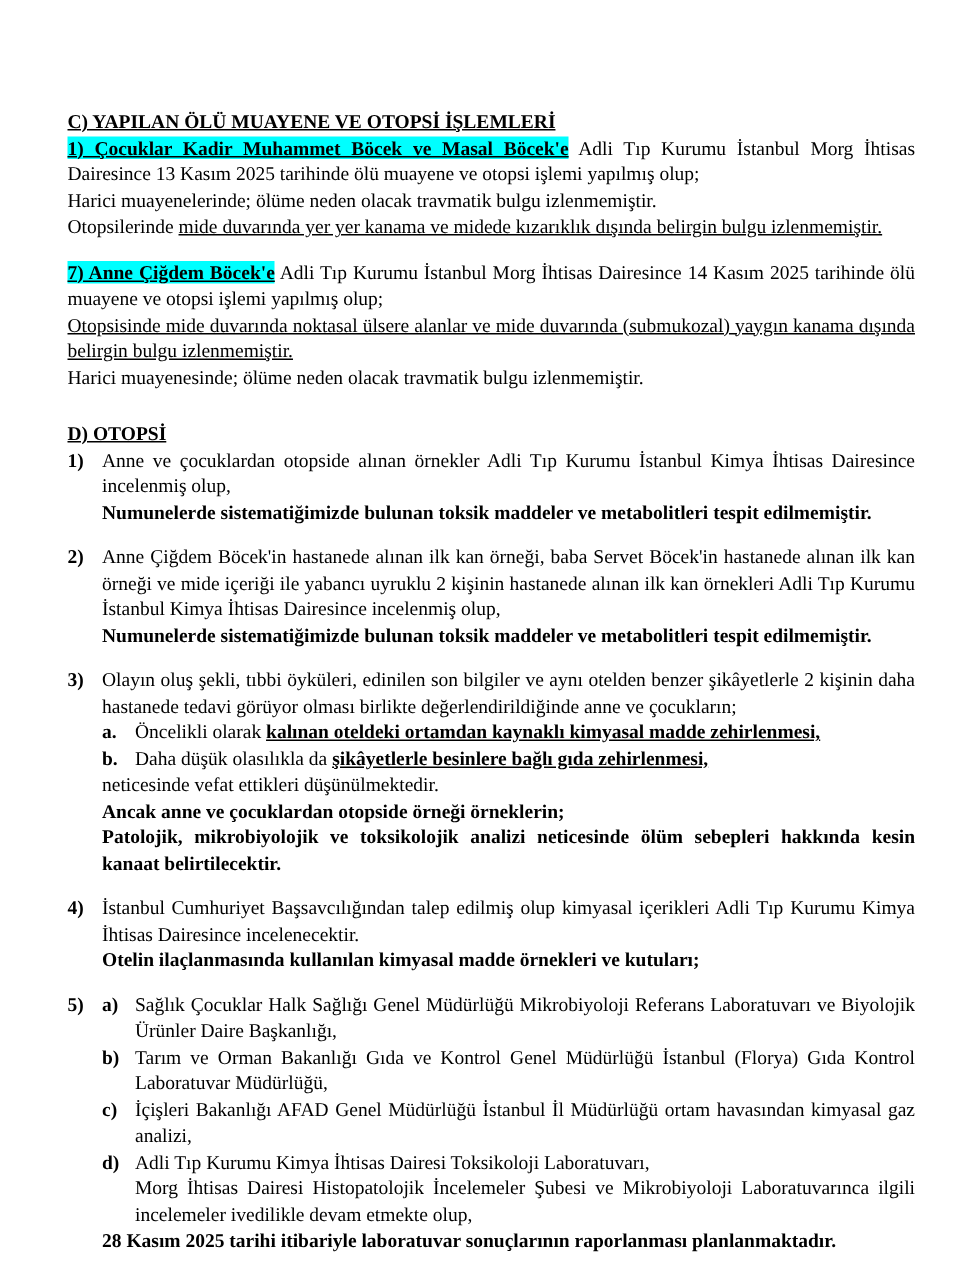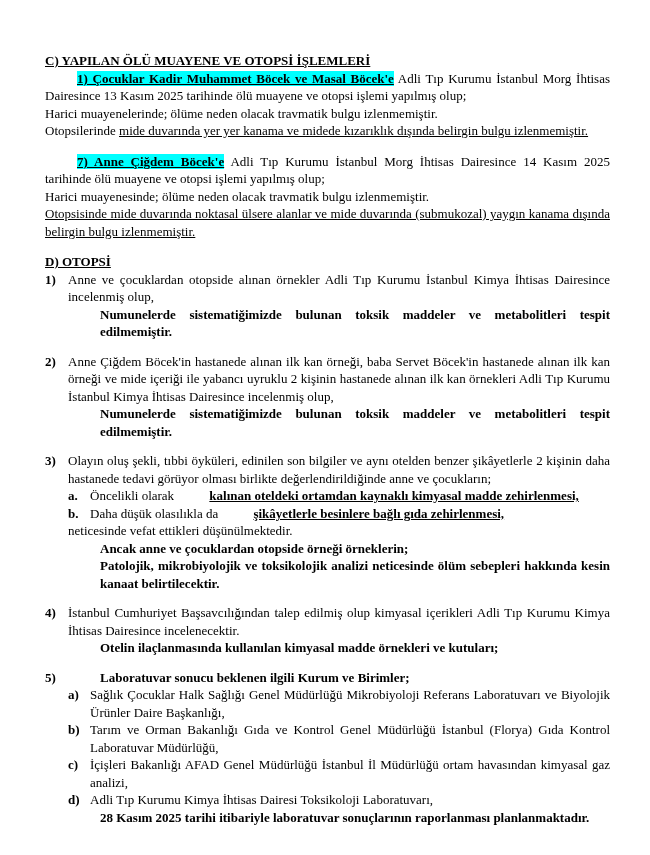--- a/index.html
+++ b/index.html
@@ -13,24 +13,24 @@
     line-height: 17.5px;
     color: #000000;
   }
   .page {
     width: 650px;
     height: 855px;
     padding: 52px 40px 10px 45px;
   }
   p { margin: 0; }
   .just { text-align: justify; }
-  .b { font-weight: bold; margin-left: 32px; }
+  .b { font-weight: bold; }
   .u { text-decoration: underline; }
   .hl { background: #00ffff; }
-  .heading { font-weight: bold; }
+  .heading { font-weight: bold; margin-top: 20px; }
   .case { margin-bottom: 13px; }
   .section-d { margin-top: 11px; }
   .ditem { display: flex; margin-bottom: 12px; }
   .ditem:last-child { margin-bottom: 0; }
   .num { width: 23px; flex-shrink: 0; font-weight: bold; }
   .dbody { flex: 1; min-width: 0; }
   .sub { display: flex; }
   .slabel { width: 22px; flex-shrink: 0; font-weight: bold; }
   .sbody { flex: 1; min-width: 0; }
 </style>
@@ -51,24 +51,24 @@
       <p class="just">Harici muayenelerinde; ölüme neden olacak travmatik bulgu izlenmemiştir.</p>
       <p class="just">
         <span>Otopsilerinde </span><span class="u">mide duvarında yer yer kanama ve midede kızarıklık dışında belirgin bulgu izlenmemiştir.</span>
       </p>
     </div>
 
     <div class="case">
       <p class="just">
         <span class="hl b u">7) Anne Çiğdem Böcek'e</span><span> Adli Tıp Kurumu İstanbul Morg İhtisas Dairesince 14 Kasım 2025 tarihinde ölü muayene ve otopsi işlemi yapılmış olup;</span>
       </p>
-      <p class="just">Harici muayenesinde; ölüme neden olacak travmatik bulgu izlenmemiştir.</p>
       <p class="just">
         <span class="u">Otopsisinde mide duvarında noktasal ülsere alanlar ve mide duvarında (submukozal) yaygın kanama dışında belirgin bulgu izlenmemiştir.</span>
       </p>
+      <p class="just">Harici muayenesinde; ölüme neden olacak travmatik bulgu izlenmemiştir.</p>
     </div>
   </section>
 
   <section class="section-d">
     <div class="heading">
       <span class="u">D) OTOPSİ</span>
     </div>
 
     <div class="ditem">
       <div class="num">1)</div>
@@ -112,37 +112,37 @@
       <div class="num">4)</div>
       <div class="dbody">
         <p class="just">İstanbul Cumhuriyet Başsavcılığından talep edilmiş olup kimyasal içerikleri Adli Tıp Kurumu Kimya İhtisas Dairesince incelenecektir.</p>
         <p class="just b">Otelin ilaçlanmasında kullanılan kimyasal madde örnekleri ve kutuları;</p>
       </div>
     </div>
 
     <div class="ditem">
       <div class="num">5)</div>
       <div class="dbody">
-        <p class="just b">Laboratuvar sonucu beklenen ilgili Kurum ve Birimler;</p>
         <div class="sub">
           <div class="slabel">a)</div>
           <div class="sbody just">Sağlık Çocuklar Halk Sağlığı Genel Müdürlüğü Mikrobiyoloji Referans Laboratuvarı ve Biyolojik Ürünler Daire Başkanlığı,</div>
         </div>
         <div class="sub">
           <div class="slabel">b)</div>
           <div class="sbody just">Tarım ve Orman Bakanlığı Gıda ve Kontrol Genel Müdürlüğü İstanbul (Florya) Gıda Kontrol Laboratuvar Müdürlüğü,</div>
         </div>
         <div class="sub">
           <div class="slabel">c)</div>
           <div class="sbody just">İçişleri Bakanlığı AFAD Genel Müdürlüğü İstanbul İl Müdürlüğü ortam havasından kimyasal gaz analizi,</div>
         </div>
         <div class="sub">
           <div class="slabel">d)</div>
           <div class="sbody">
             <p class="just">Adli Tıp Kurumu Kimya İhtisas Dairesi Toksikoloji Laboratuvarı,</p>
+            <p class="just">Morg İhtisas Dairesi Histopatolojik İncelemeler Şubesi ve Mikrobiyoloji Laboratuvarınca ilgili incelemeler ivedilikle devam etmekte olup,</p>
           </div>
         </div>
         <p class="just b">28 Kasım 2025 tarihi itibariyle laboratuvar sonuçlarının raporlanması planlanmaktadır.</p>
       </div>
     </div>
   </section>
 
 </div>
 
 </body></html>

